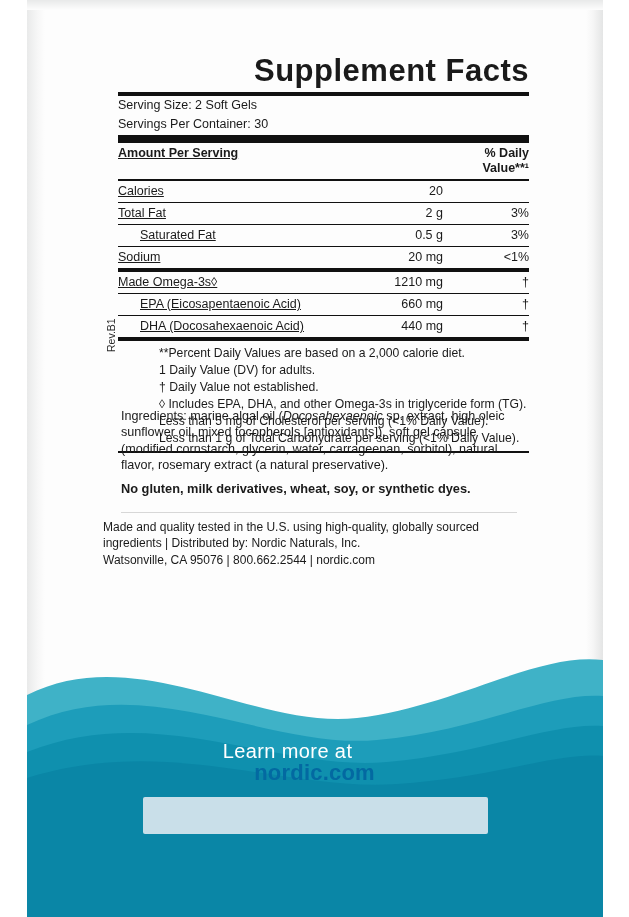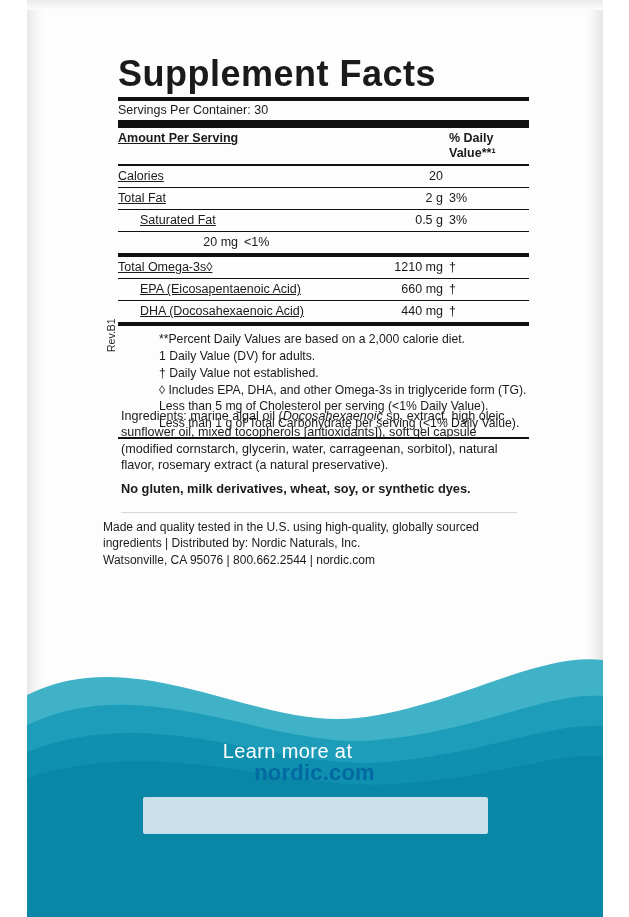--- a/index.html
+++ b/index.html
@@ -97,24 +97,24 @@
 
   
   .panel {
     position: absolute;
     left: 118px;
     top: 55px;
     width: 411px;
     color: #1a1a1a;
   }
   .sf-title {
-    font-size: 36px;
+    font-size: 31px;
     font-weight: bold;
     letter-spacing: 0.5px;
-    text-align: left;
+    text-align: right;
     line-height: 1.05;
     margin: 0 0 4px 0;
   }
   .rule-hair { border-top: 1px solid #111; }
   .rule-thin { border-top: 2px solid #111; }
   .rule-med { border-top: 4px solid #111; }
   .rule-thick { border-top: 8px solid #111; }
 
   .serving {
     font-size: 12.5px;
@@ -129,21 +129,21 @@
     line-height: 1.2;
   }
   .row .nm { flex: 1 1 auto; text-decoration: underline; }
   .row .amt {
     width: 120px;
     text-align: right;
     padding-right: 6px;
   }
   .row .dv {
     width: 80px;
-    text-align: left;
+    text-align: right;
   }
   .row.head {
     font-weight: bold;
     font-size: 12.5px;
   }
   .row.head .dv { font-weight: bold; }
   .row.indent .nm { padding-left: 22px; }
 
   .footnotes {
     font-size: 12.2px;
@@ -219,20 +219,21 @@
     </svg>
   </div>
 
   <div class="learn-more">Learn more at</div>
   <div class="brand">nordic.com</div>
   <div class="white-label"></div>
 
   <div class="panel">
     <div class="sf-title">Supplement  Facts</div>
     <div class="rule-med"></div>
+    <div class="serving">Serving Size: 2 Soft Gels</div>
     <div class="serving">Servings Per Container: 30</div>
     <div class="rule-thick"></div>
 
     <div class="row head">
       <div class="nm">Amount Per Serving</div>
       <div class="amt"></div>
       <div class="dv">% Daily Value**¹</div>
     </div>
     <div class="rule-thin"></div>
 
@@ -251,27 +252,28 @@
     <div class="rule-hair"></div>
 
     <div class="row indent">
       <div class="nm">Saturated Fat</div>
       <div class="amt">0.5 g</div>
       <div class="dv">3%</div>
     </div>
     <div class="rule-hair"></div>
 
     <div class="row">
+      <div class="nm">Sodium</div>
       <div class="amt">20 mg</div>
       <div class="dv">&lt;1%</div>
     </div>
     <div class="rule-med"></div>
 
     <div class="row">
-      <div class="nm">Total Omega-3s◊</div>
+      <div class="nm">Made Omega-3s◊</div>
       <div class="amt">1210 mg</div>
       <div class="dv">†</div>
     </div>
     <div class="rule-hair"></div>
 
     <div class="row indent">
       <div class="nm">EPA (Eicosapentaenoic Acid)</div>
       <div class="amt">660 mg</div>
       <div class="dv">†</div>
     </div>

